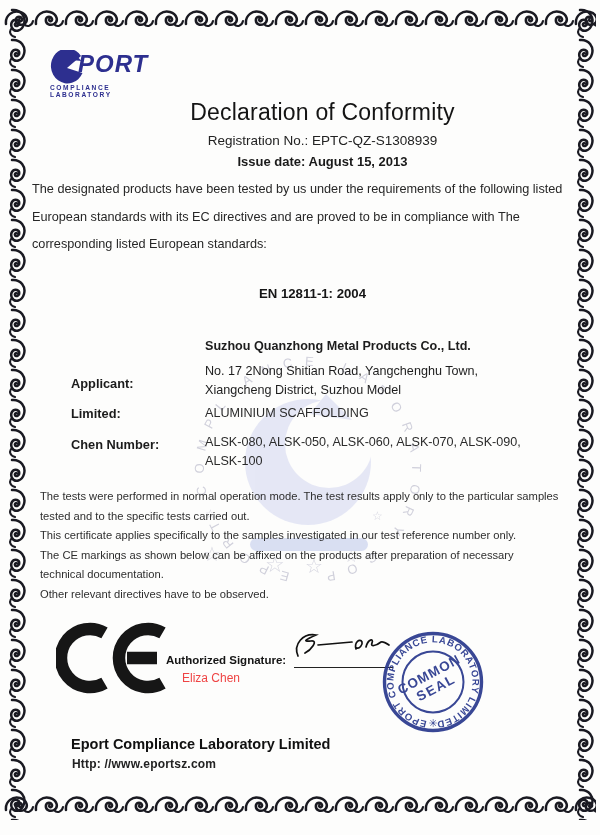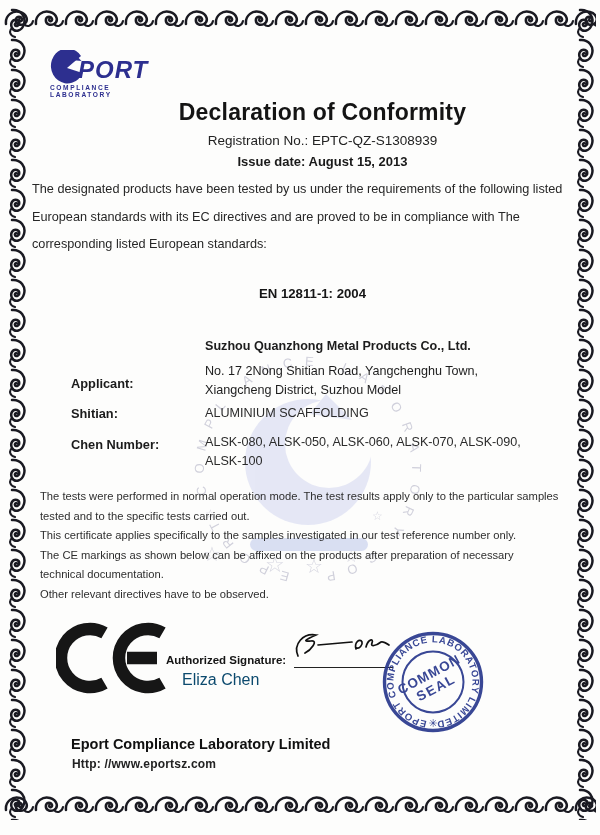--- a/index.html
+++ b/index.html
@@ -13,25 +13,25 @@
   #border-top{left:4px;top:8px;width:592px;}
   #border-bottom{left:4px;top:794px;width:592px;}
   #border-left{left:28px;top:8px;width:812px;transform:rotate(90deg);transform-origin:0 0;}
   #border-right{left:596px;top:8px;width:812px;transform:rotate(90deg);transform-origin:0 0;}
   
   .watermark{position:absolute;left:158px;top:352px;width:300px;height:240px;pointer-events:none;}
   .wm-star{position:absolute;color:#d7d7e1;pointer-events:none;line-height:1;}
   
   .logo{position:absolute;left:50px;top:50px;width:120px;}
   .logo-row{display:flex;align-items:flex-start;}
-  .logo-brand{font-weight:bold;font-size:24px;letter-spacing:1px;color:#2d2f8f;margin-left:-6px;margin-top:6px;font-style:italic;}
+  .logo-brand{font-weight:bold;font-size:24px;letter-spacing:1px;color:#2d2f8f;margin-left:-6px;font-style:italic;}
   .logo-sub{font-size:6.6px;font-weight:bold;letter-spacing:1.6px;color:#2d2f8f;margin-top:-2px;}
   
   .title-wrap{position:absolute;left:50px;top:99px;width:545px;text-align:center;}
-  .doc-title{font-size:23px;font-weight:bold;color:#141414;letter-spacing:.2px;}
+  .doc-title{font-size:23px;font-weight:normal;color:#141414;letter-spacing:.2px;}
   .reg-line{margin-top:7px;font-size:13.5px;color:#222;}
   .issue-line{margin-top:6px;font-size:13px;font-weight:bold;color:#1a1a1a;}
   
   .intro{position:absolute;left:32px;top:176px;width:532px;font-size:12.7px;line-height:27.6px;color:#272727;}
   
   .standard-wrap{position:absolute;left:30px;top:284px;width:565px;text-align:center;}
   .standard{font-size:13.2px;font-weight:bold;color:#161616;}
   
   .f-label{position:absolute;left:71px;font-size:12.8px;font-weight:bold;color:#1b1b1b;}
   .f-company{position:absolute;left:205px;top:339px;font-size:12.6px;font-weight:bold;color:#1d1d1d;}
@@ -39,21 +39,21 @@
   .f-value{position:absolute;left:205px;font-size:12.6px;color:#2b2b2b;}
   .f-model{width:350px;line-height:18.5px;}
   
   .notes{position:absolute;left:40px;top:487px;width:519px;font-size:11.2px;line-height:19.6px;color:#2e2e2e;}
   .notes p{margin:0;}
   
   .ce{position:absolute;left:56px;top:616px;}
   .sig-label{position:absolute;left:166px;top:654px;font-size:11.5px;font-weight:bold;color:#151515;text-align:right;}
   .sig-line{position:absolute;left:294px;top:641px;width:99px;height:26px;border-bottom:1.6px solid #222;}
   .sig-scribble{position:absolute;left:292px;top:628px;}
-  .sig-name{position:absolute;left:182px;top:671px;font-size:16px;color:#0c4a6e;}
+  .sig-name{position:absolute;left:182px;top:671px;font-size:12px;color:#ef4444;}
   
   .seal{position:absolute;left:357px;top:606px;opacity:.93;}
   
   .footer-company{position:absolute;left:71px;top:736px;font-size:14.5px;font-weight:bold;color:#111;}
   .footer-url{position:absolute;left:72px;top:757px;font-size:12px;font-weight:bold;color:#222;letter-spacing:.2px;}
 </style>
 </head>
 <body>
 
 <div class="page">
@@ -877,21 +877,21 @@
     <span class="standard">EN 12811-1: 2004</span>
   </div>
 
   <div class="f-company">Suzhou Quanzhong Metal Products Co., Ltd.</div>
   <div class="f-label" style="top:376px;">Applicant:</div>
   <div class="f-address">
     <div>No. 17 2Nong Shitian Road, Yangchenghu Town,</div>
     <div>Xiangcheng District, Suzhou Model</div>
   </div>
 
-  <div class="f-label" style="top:406px;">Shitian:</div>
+  <div class="f-label" style="top:406px;">Limited:</div>
   <div class="f-value" style="top:406px;">ALUMINIUM SCAFFOLDING</div>
 
   <div class="f-label" style="top:437px;">Chen Number:</div>
   <div class="f-value f-model" style="top:433px;">ALSK-080, ALSK-050, ALSK-060, ALSK-070, ALSK-090, ALSK-100</div>
 
   <div class="notes">
     <p>The tests were performed in normal operation mode. The test results apply only to the particular samples tested and to the specific tests carried out.</p>
     <p>This certificate applies specifically to the samples investigated in our test reference number only.</p>
     <p>The CE markings as shown below can be affixed on the products after preparation of necessary technical documentation.</p>
     <p>Other relevant directives have to be observed.</p>

